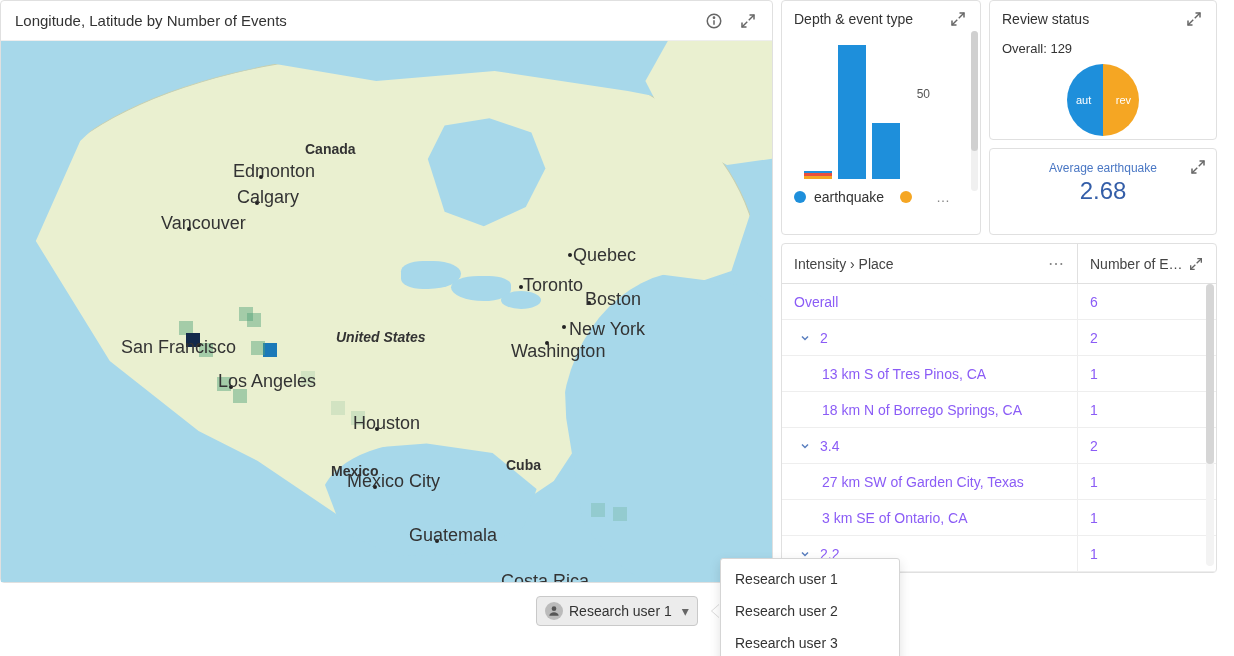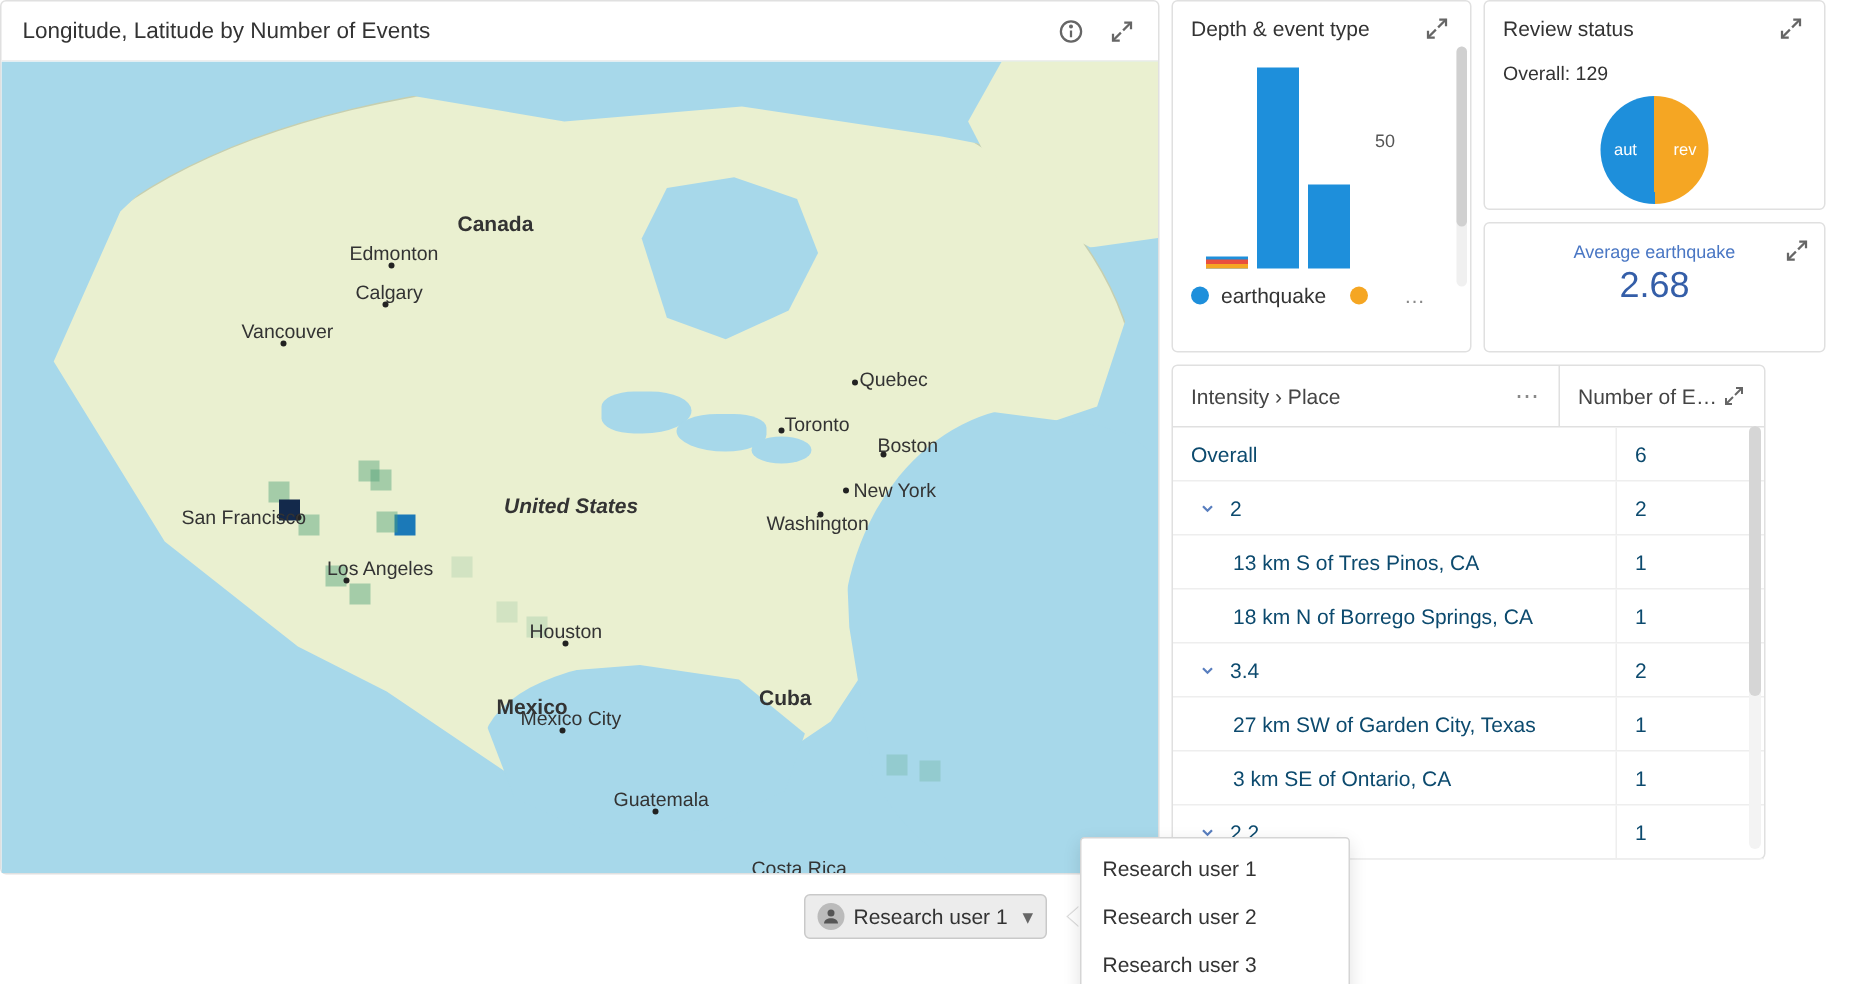--- a/index.html
+++ b/index.html
@@ -51,21 +51,21 @@
   .land.na { left:20px; top:10px; width:740px; height:500px; border-radius: 60% 40% 50% 40% / 40% 50% 60% 50%; clip-path: polygon(2% 38%, 8% 18%, 18% 4%, 32% 2%, 48% 6%, 64% 4%, 82% 8%, 96% 12%, 100% 26%, 96% 44%, 84% 50%, 80% 68%, 72% 86%, 58% 100%, 44% 94%, 32% 82%, 24% 76%, 12% 62%);}
   .land.greenland { left:630px; top:-60px; width:240px; height:200px; border-radius:50% 50% 60% 40%; clip-path: polygon(6% 50%, 20% 20%, 44% 8%, 70% 10%, 92% 28%, 98% 52%, 86% 74%, 64% 88%, 40% 92%, 18% 78%);}
   .lake { position:absolute; background:#a7d8ea; border-radius:50%; }
   .lake.l1 { left:400px; top:220px; width:60px; height:28px; border-radius:40% 50% 60% 40%;}
   .lake.l2 { left:450px; top:235px; width:60px; height:25px; border-radius:50% 40% 50% 60%;}
   .lake.l3 { left:500px; top:250px; width:40px; height:18px;}
   .lake.hudson { left:410px; top:70px; width:140px; height:120px; border-radius:45% 55% 50% 50%; clip-path: polygon(12% 40%, 24% 12%, 56% 6%, 86% 18%, 96% 48%, 82% 80%, 52% 96%, 24% 84%);}
   .lake.gulf { left:320px; top:400px; width:220px; height:120px; border-radius:50% 50% 50% 50%; clip-path: polygon(0% 28%, 20% 6%, 48% 2%, 78% 10%, 98% 40%, 92% 72%, 66% 94%, 34% 96%, 10% 76%);}
   .lake.atlantic { left:560px; top:230px; width:260px; height:320px; clip-path: polygon(0% 8%, 28% 0%, 66% 4%, 100% 12%, 100% 100%, 0% 100%, 8% 76%, 2% 46%);}
 
-  .map-label { position:absolute; font-size:13px; color:#333; white-space:nowrap; }
+  .map-label { position:absolute; font-size:18px; color:#333; white-space:nowrap; }
   .map-label.bold { font-weight:600; font-size:14px; }
   .city-dot { position:absolute; width:4px; height:4px; background:#222; border-radius:50%; }
   .data-sq { position:absolute; width:14px; height:14px; background:rgba(80,160,120,0.45); }
   .data-sq.dark { background:#13294b; }
   .data-sq.blue { background:#1b79b8; }
 
   
   .right-col {
     position:absolute;
     left: 781px;
@@ -110,32 +110,32 @@
   .pie .slice-label.right { right:8px; }
   .overall-text { font-size:13px; color:#333; padding:4px 0 6px 0;}
 
   
   .p-avg { left:208px; top:148px; width:228px; height:87px; }
   .avg-body { text-align:center; padding:12px 0 10px 0; position:relative;}
   .avg-label { font-size:12px; color:#4a77c4; }
   .avg-value { font-size:24px; color:#345ea8; font-weight:400; margin-top:2px;}
 
   
-  .p-table { left:0; top:243px; width:396px; height:330px; }
+  .p-table { left:0; top:243px; width:436px; height:330px; }
   .tbl-header { display:flex; border-bottom:1px solid #e0e0e0; }
   .th {
     padding:10px 12px; font-size:14px; color:#444; display:flex; align-items:center; justify-content:space-between;
     border-right:1px solid #e0e0e0;
   }
   .th.c1 { width:296px; }
   .th.c2 { flex:1; border-right:none; }
   .ellipsis-icon { color:#888; font-size:16px; letter-spacing:1px; cursor:pointer;}
   .tbl-body { overflow:hidden; }
   .row { display:flex; border-bottom:1px solid #eee; height:36px; align-items:center; }
-  .cell { padding:0 12px; font-size:14px; color:#0c4a6e; }
+  .cell { padding:0 12px; font-size:14px; color:#8b5cf6; }
   .cell.c1 { width:296px; border-right:1px solid #eee; display:flex; align-items:center; height:100%;}
   .cell.c2 { flex:1; }
   .chevron { width:14px; height:14px; margin-right:8px; display:inline-flex; align-items:center; justify-content:center; color:#5a7fbf; cursor:pointer;}
   .chevron svg { width:12px; height:12px; }
   .indent-1 { padding-left:16px; }
   .indent-2 { padding-left:40px; }
   .scroll-track { position:absolute; right:2px; top:40px; bottom:6px; width:8px; background:#f3f3f3; border-radius:4px;}
   .scroll-thumb { position:absolute; left:0; top:0; width:8px; height:180px; background:#d6d6d6; border-radius:4px;}
 
   

